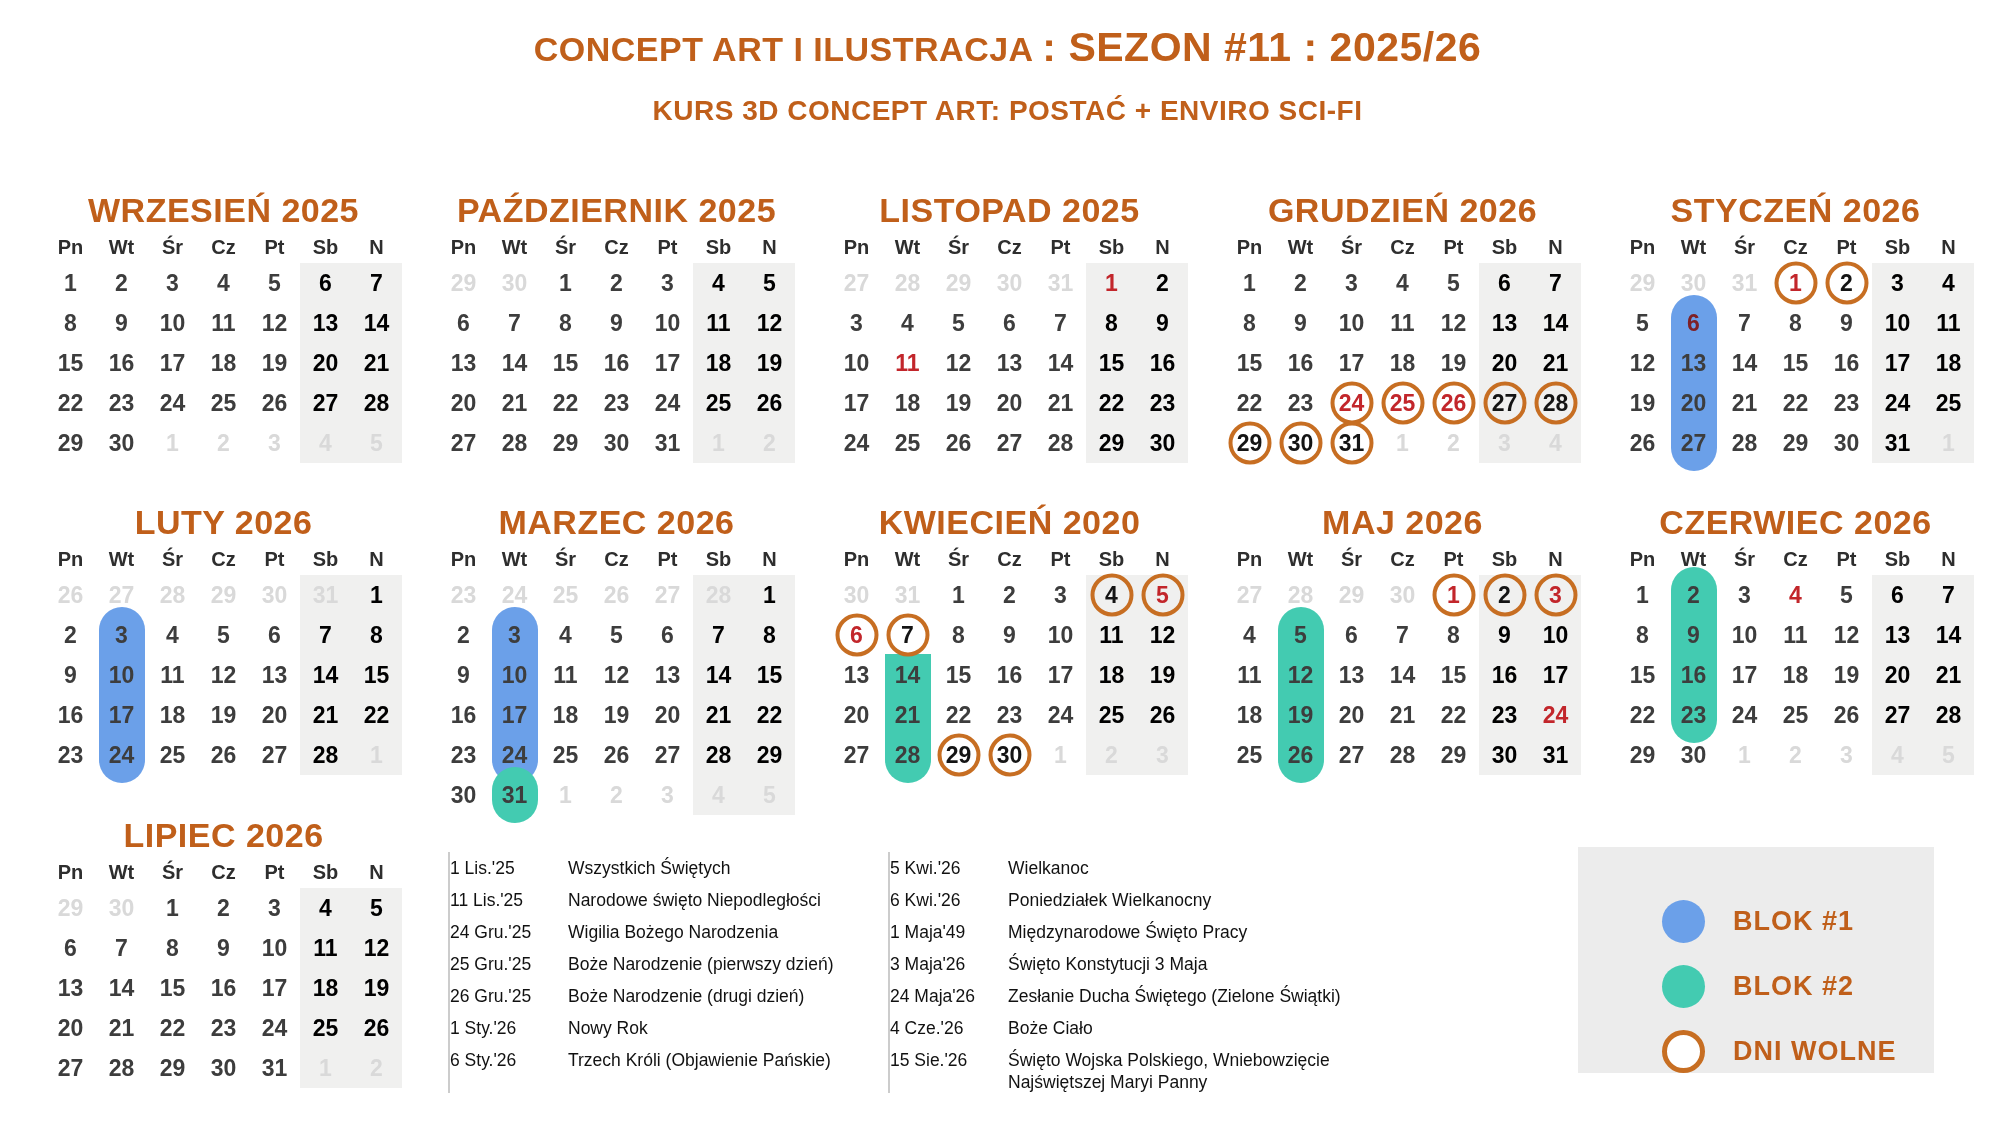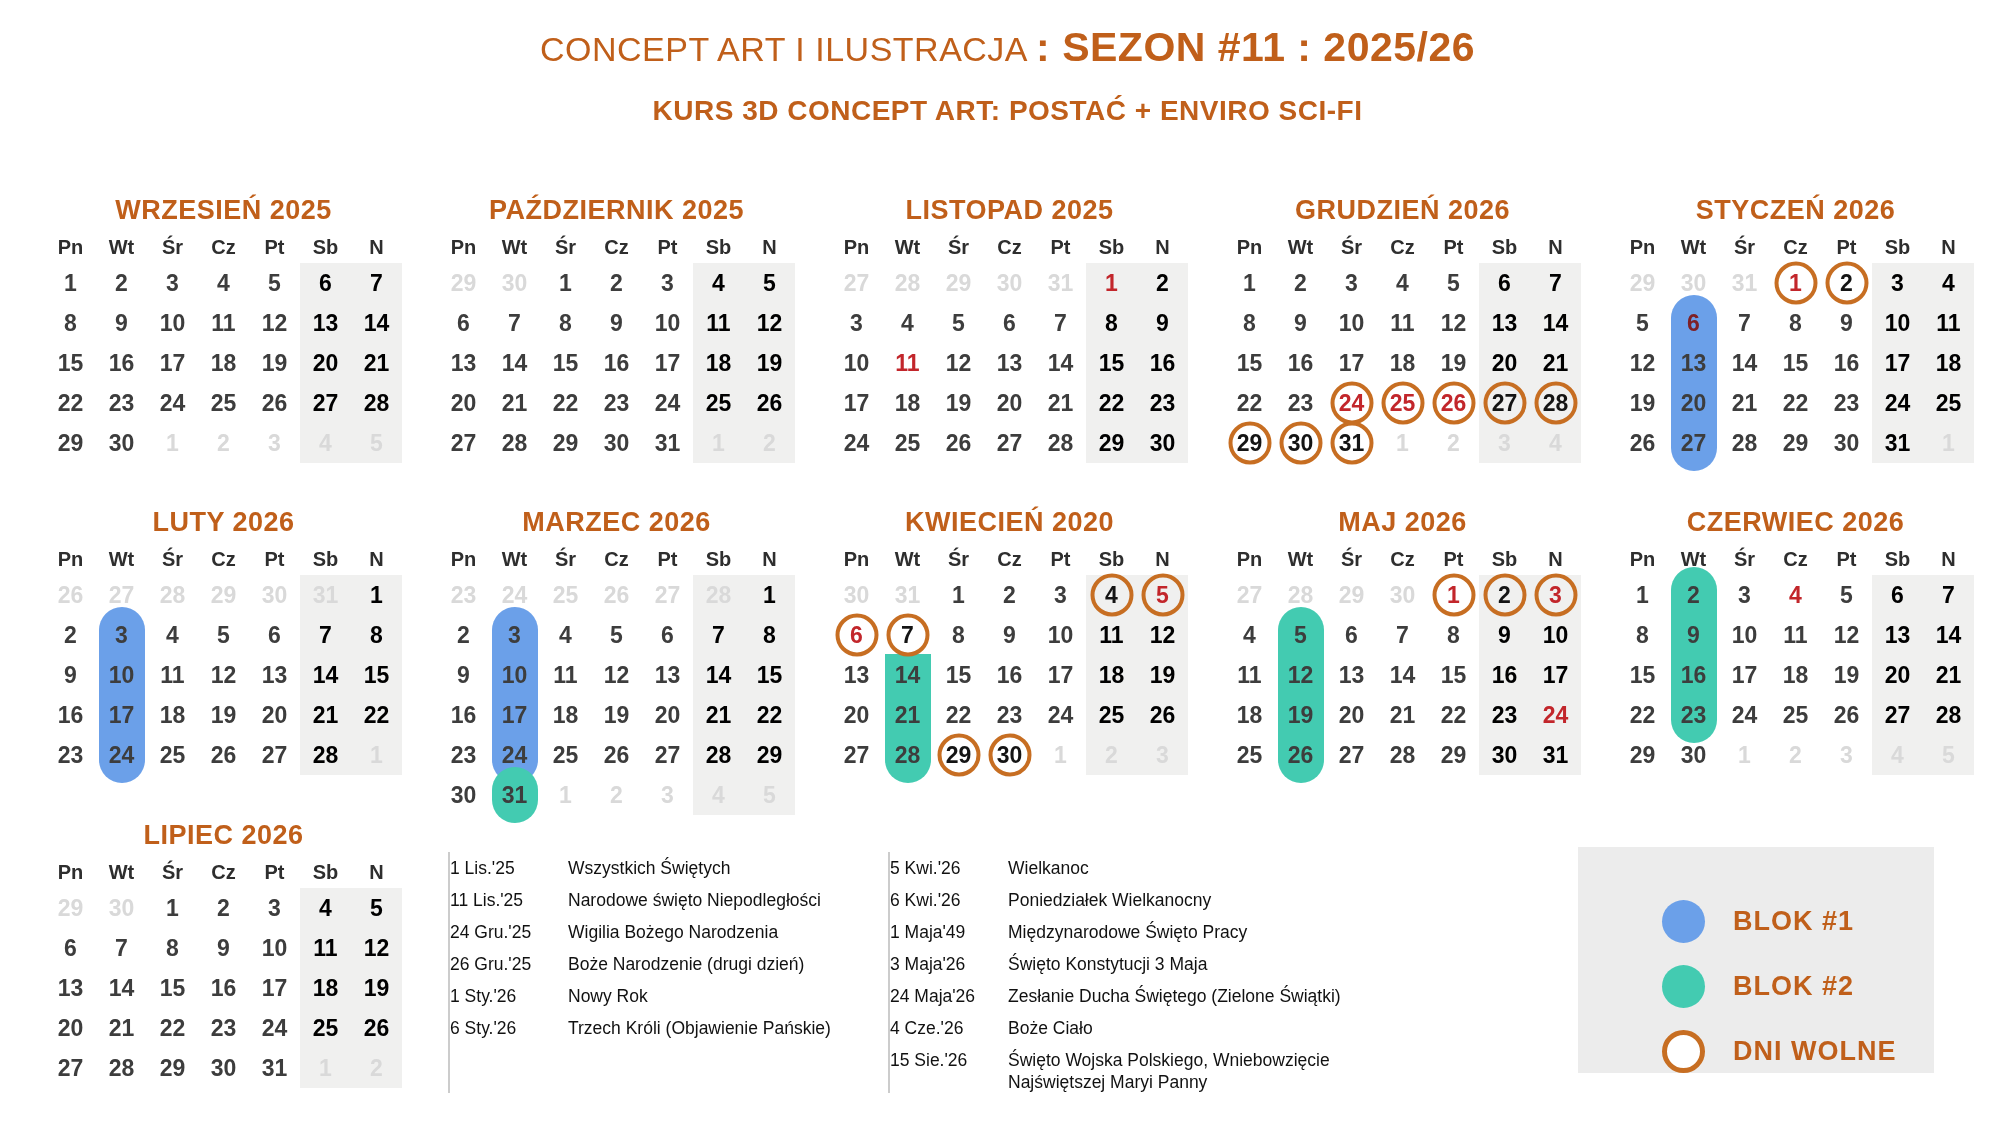--- a/index.html
+++ b/index.html
@@ -5,33 +5,33 @@
   html,body{margin:0;padding:0;}
   body{
     width:2015px;height:1125px;overflow:hidden;background:#ffffff;
     font-family:"Liberation Sans", sans-serif;
     position:relative;
   }
   .page{position:absolute;inset:0;}
 
   
   .hdr{position:absolute;top:24px;left:0;width:2015px;text-align:center;color:var(--orange);}
-  .hdr .t1{font-size:34px;font-weight:400;letter-spacing:.5px;}
+  .hdr .t1{font-size:34px;font-weight:700;letter-spacing:.5px;}
   .hdr .t2{font-size:41px;font-weight:700;letter-spacing:.5px;}
   .hdr .sub{margin-top:24px;font-size:28px;font-weight:700;letter-spacing:.5px;}
 
   
   .mrow{position:absolute;display:flex;gap:36px;left:45px;}
   #row1{top:193px;}
   #row2{top:505px;}
   #row3{top:818px;}
 
   .month{width:357px;}
   .mtitle{
-    text-align:center;font-size:27px;font-weight:700;color:var(--orange);
+    text-align:center;font-size:34px;font-weight:700;color:var(--orange);
     height:34px;line-height:34px;letter-spacing:.5px;white-space:nowrap;
   }
   .wdrow{display:flex;height:30px;align-items:flex-end;margin-top:6px;}
   .wd{width:51px;text-align:center;font-size:20px;font-weight:700;color:#2e2e2e;padding-bottom:4px;}
   .week{display:flex;}
   .cell{
     position:relative;width:51px;height:40px;
     display:flex;align-items:center;justify-content:center;
   }
   .cell.we{background:var(--weekend-bg);}
@@ -1572,20 +1572,24 @@
         </div>
         <div class="hrow">
           <span class="hdate">11 Lis.'25</span>
           <span class="hname">Narodowe święto Niepodległości</span>
         </div>
         <div class="hrow">
           <span class="hdate">24 Gru.'25</span>
           <span class="hname">Wigilia Bożego Narodzenia</span>
         </div>
         <div class="hrow">
+          <span class="hdate">25 Gru.'25</span>
+          <span class="hname">Boże Narodzenie (pierwszy dzień)</span>
+        </div>
+        <div class="hrow">
           <span class="hdate">26 Gru.'25</span>
           <span class="hname">Boże Narodzenie (drugi dzień)</span>
         </div>
         <div class="hrow">
           <span class="hdate">1 Sty.'26</span>
           <span class="hname">Nowy Rok</span>
         </div>
         <div class="hrow">
           <span class="hdate">6 Sty.'26</span>
           <span class="hname">Trzech Króli (Objawienie Pańskie)</span>

